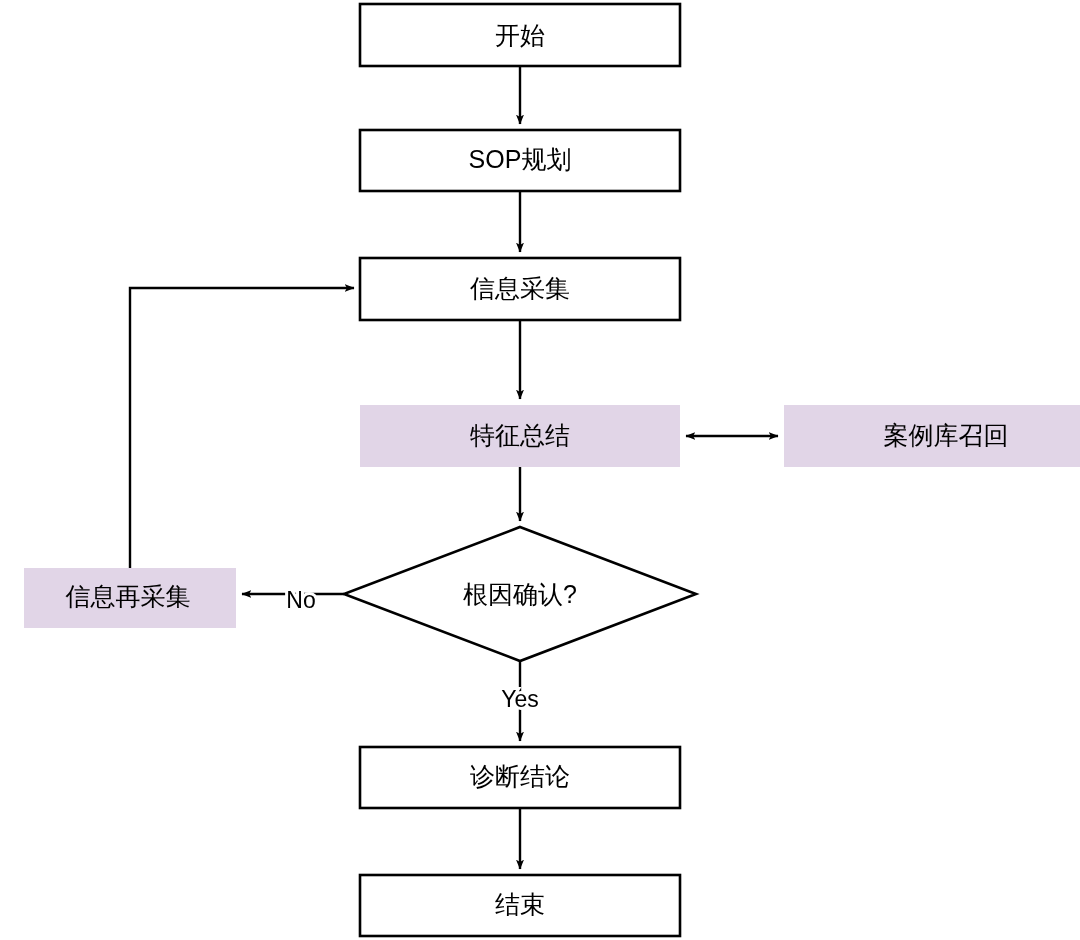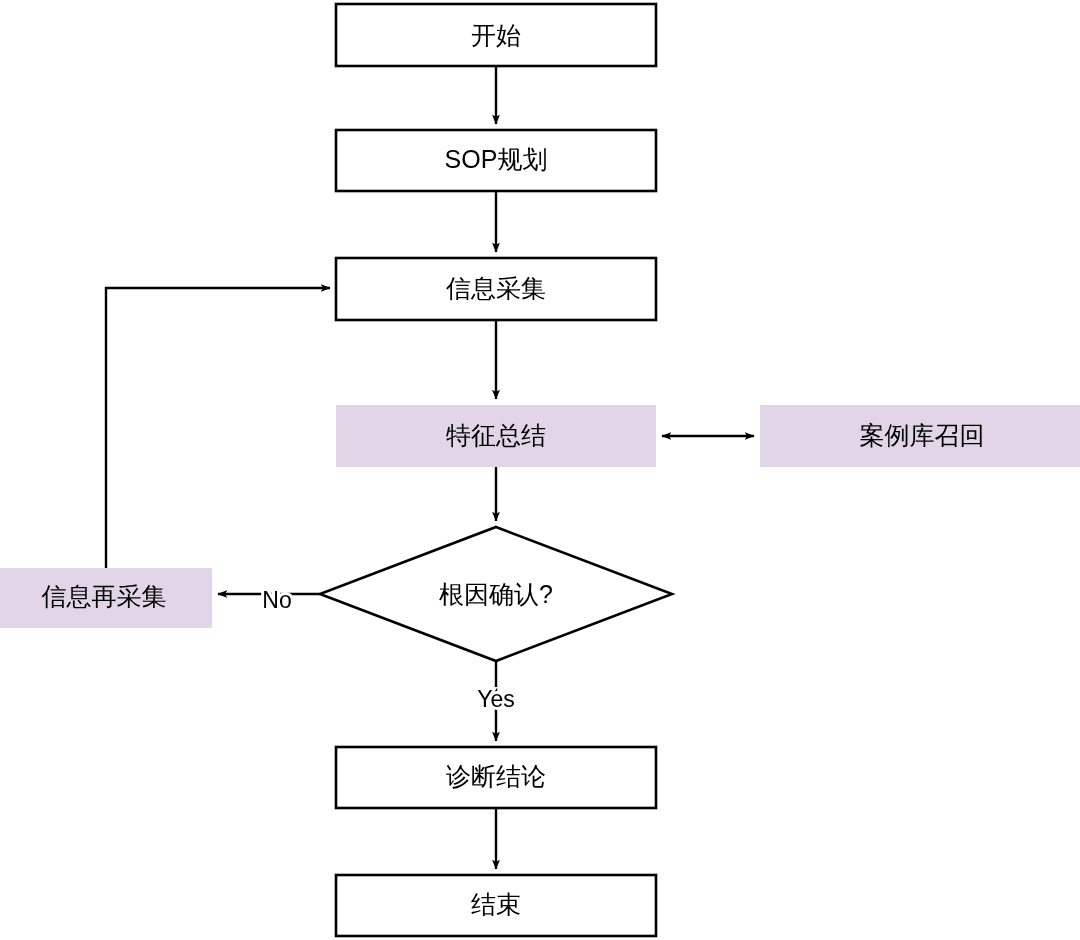--- a/index.html
+++ b/index.html
@@ -10,20 +10,21 @@
   body {
     width: 1080px;
     height: 940px;
     font-family: "Liberation Sans", "DejaVu Sans", sans-serif;
     overflow: hidden;
   }
   #flowchart-root {
     position: relative;
     width: 980px;
     height: 940px;
+    margin-left: 24px;
   }
   svg#flow-svg {
     position: absolute;
     top: 0;
     left: 0;
     width: 1080px;
     height: 940px;
     display: block;
   }
   .node-box {

